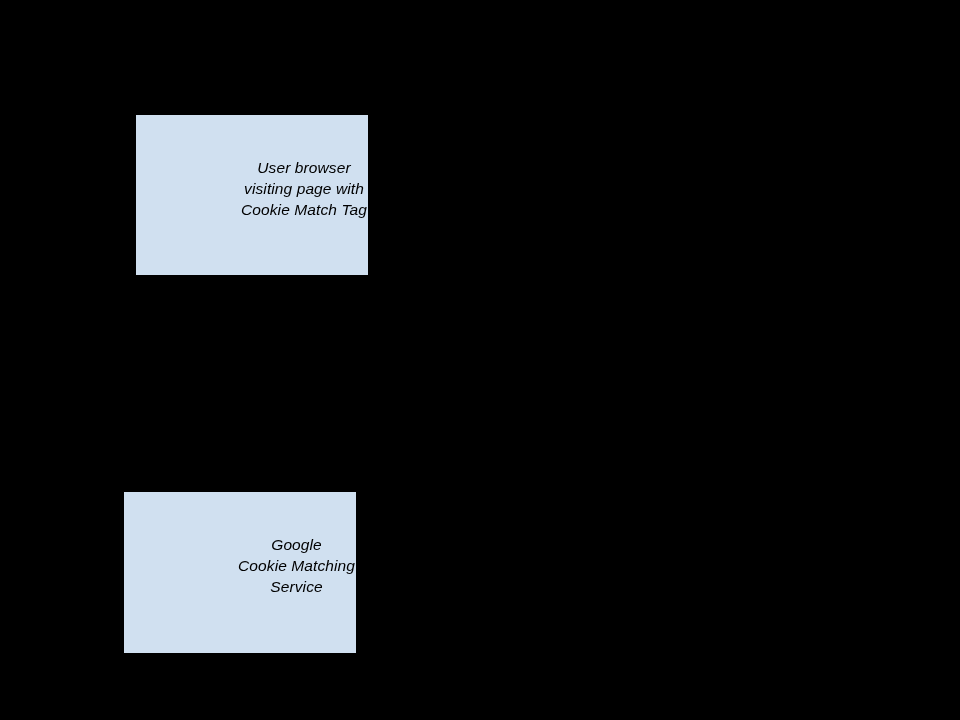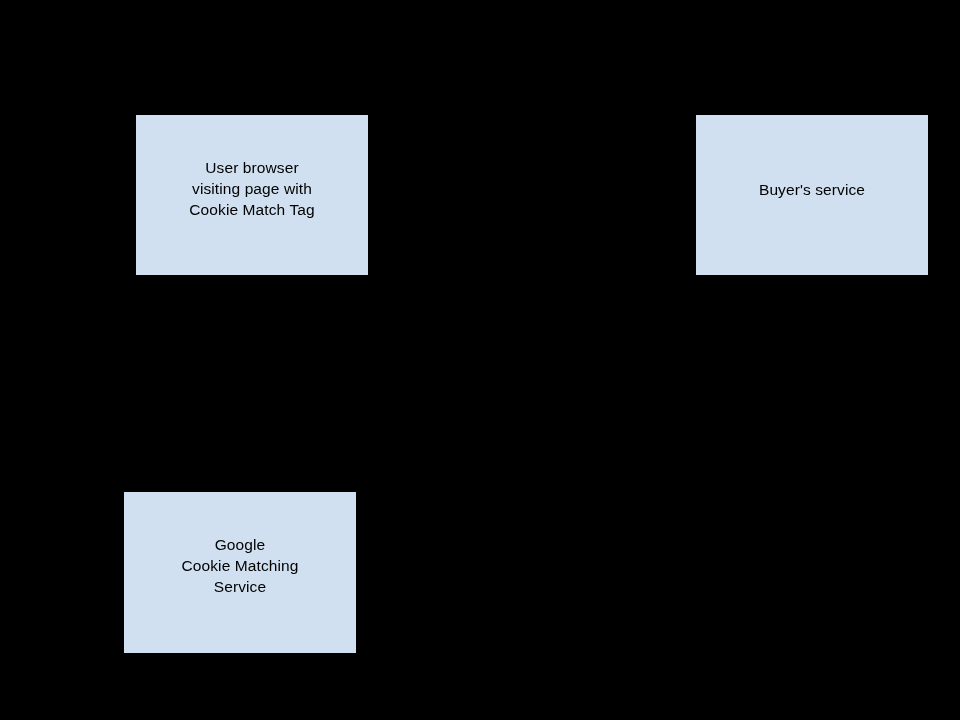--- a/index.html
+++ b/index.html
@@ -15,21 +15,22 @@
     background: #000000;
     overflow: hidden;
     font-family: "Liberation Sans", sans-serif;
   }
   .node {
     position: absolute;
     box-sizing: border-box;
     background: #d0e0f0;
     border: 1px solid #d0e0f0;
     display: flex;
-    justify-content: center;
+    justify-content: flex-end;
+    font-style: italic;
   }
   .node-label {
     color: #000000;
     font-family: "Liberation Sans", sans-serif;
     font-size: 15.5px;
     line-height: 21px;
     text-align: center;
     white-space: pre-line;
     letter-spacing: 0.1px;
   }
@@ -66,23 +67,20 @@
 <body>
 
 <div id="canvas">
 
   <div class="node" id="node-user-browser">
     <span class="node-label">User browser
 visiting page with
 Cookie Match Tag</span>
   </div>
 
-  <div class="node" id="node-buyers-service">
-    <span class="node-label">Buyer's service</span>
-  </div>
 
   <div class="node" id="node-google-cookie-matching">
     <span class="node-label">Google
 Cookie Matching
 Service</span>
   </div>
 
 </div>
 
 </body></html>

